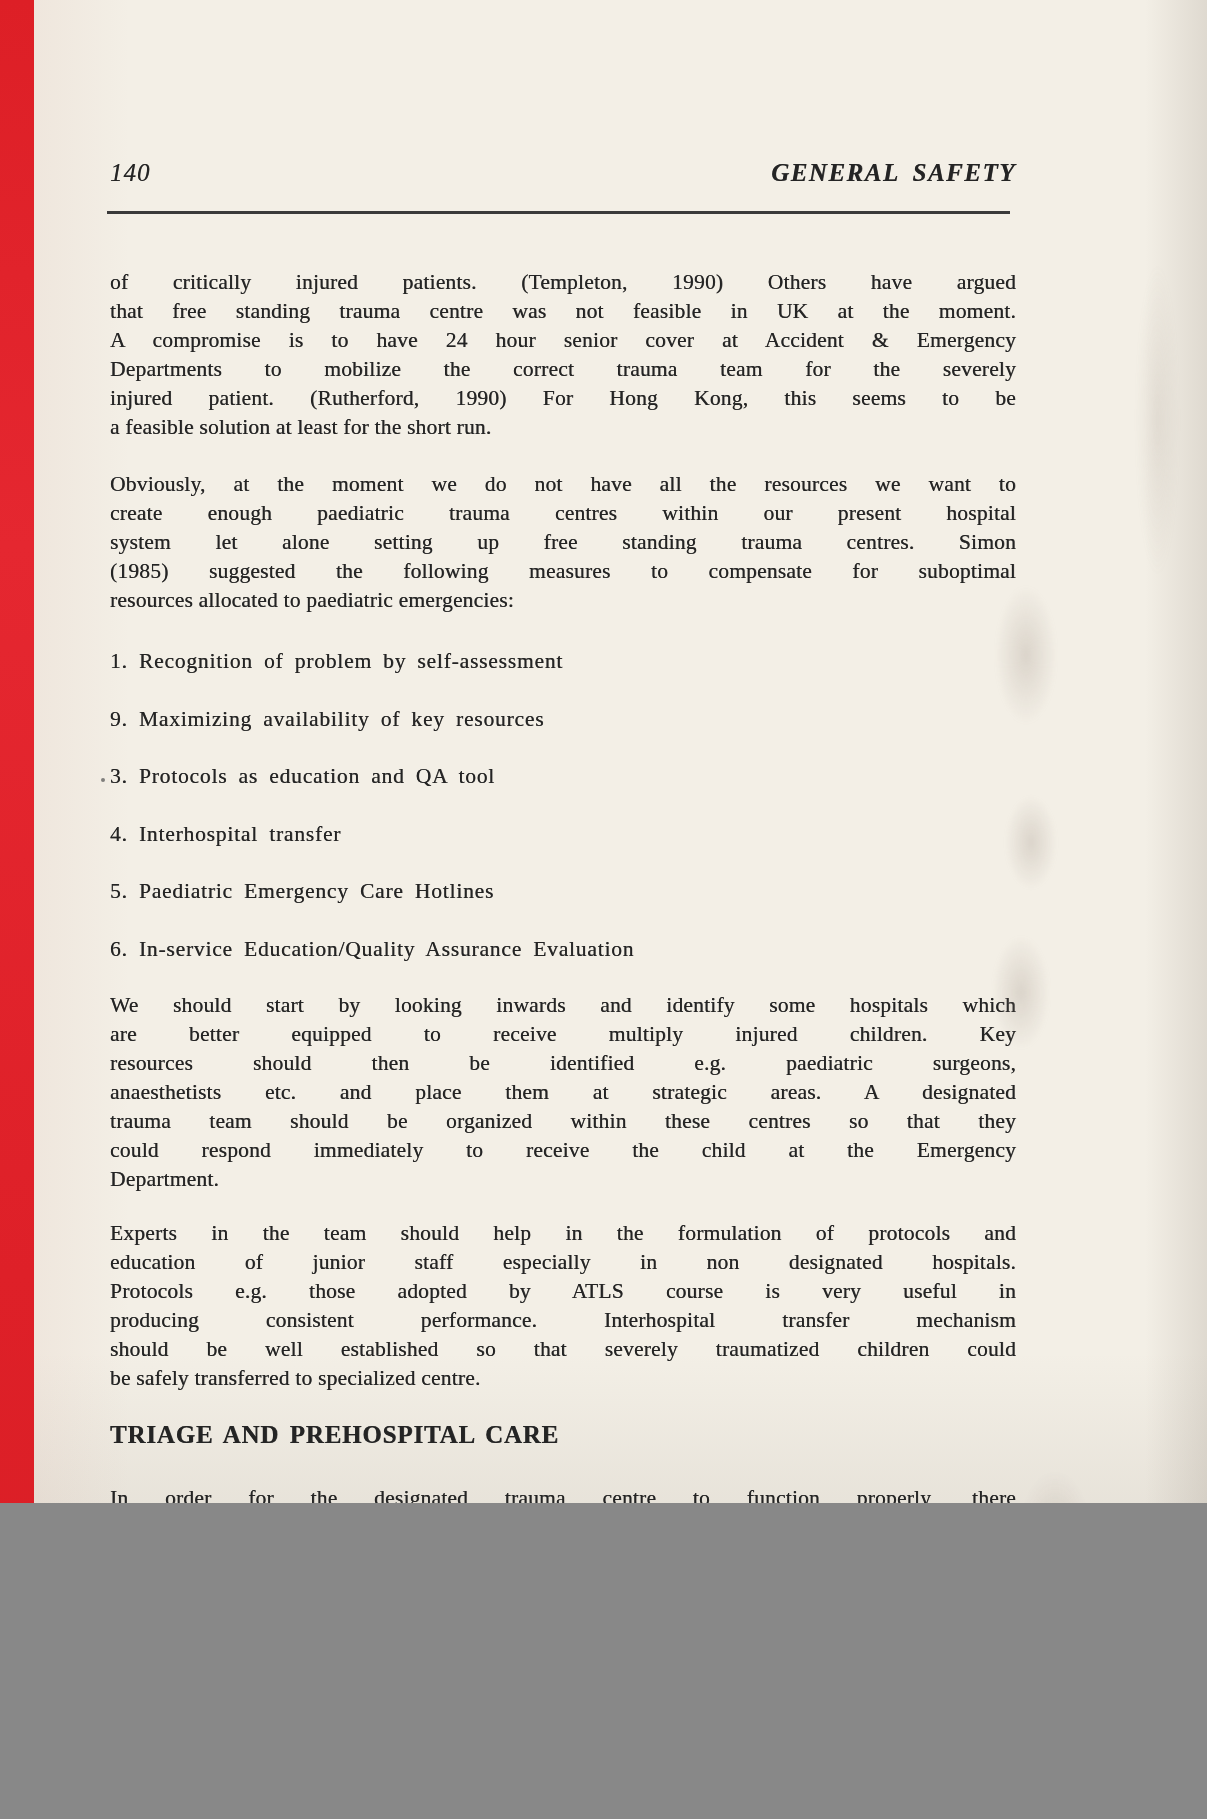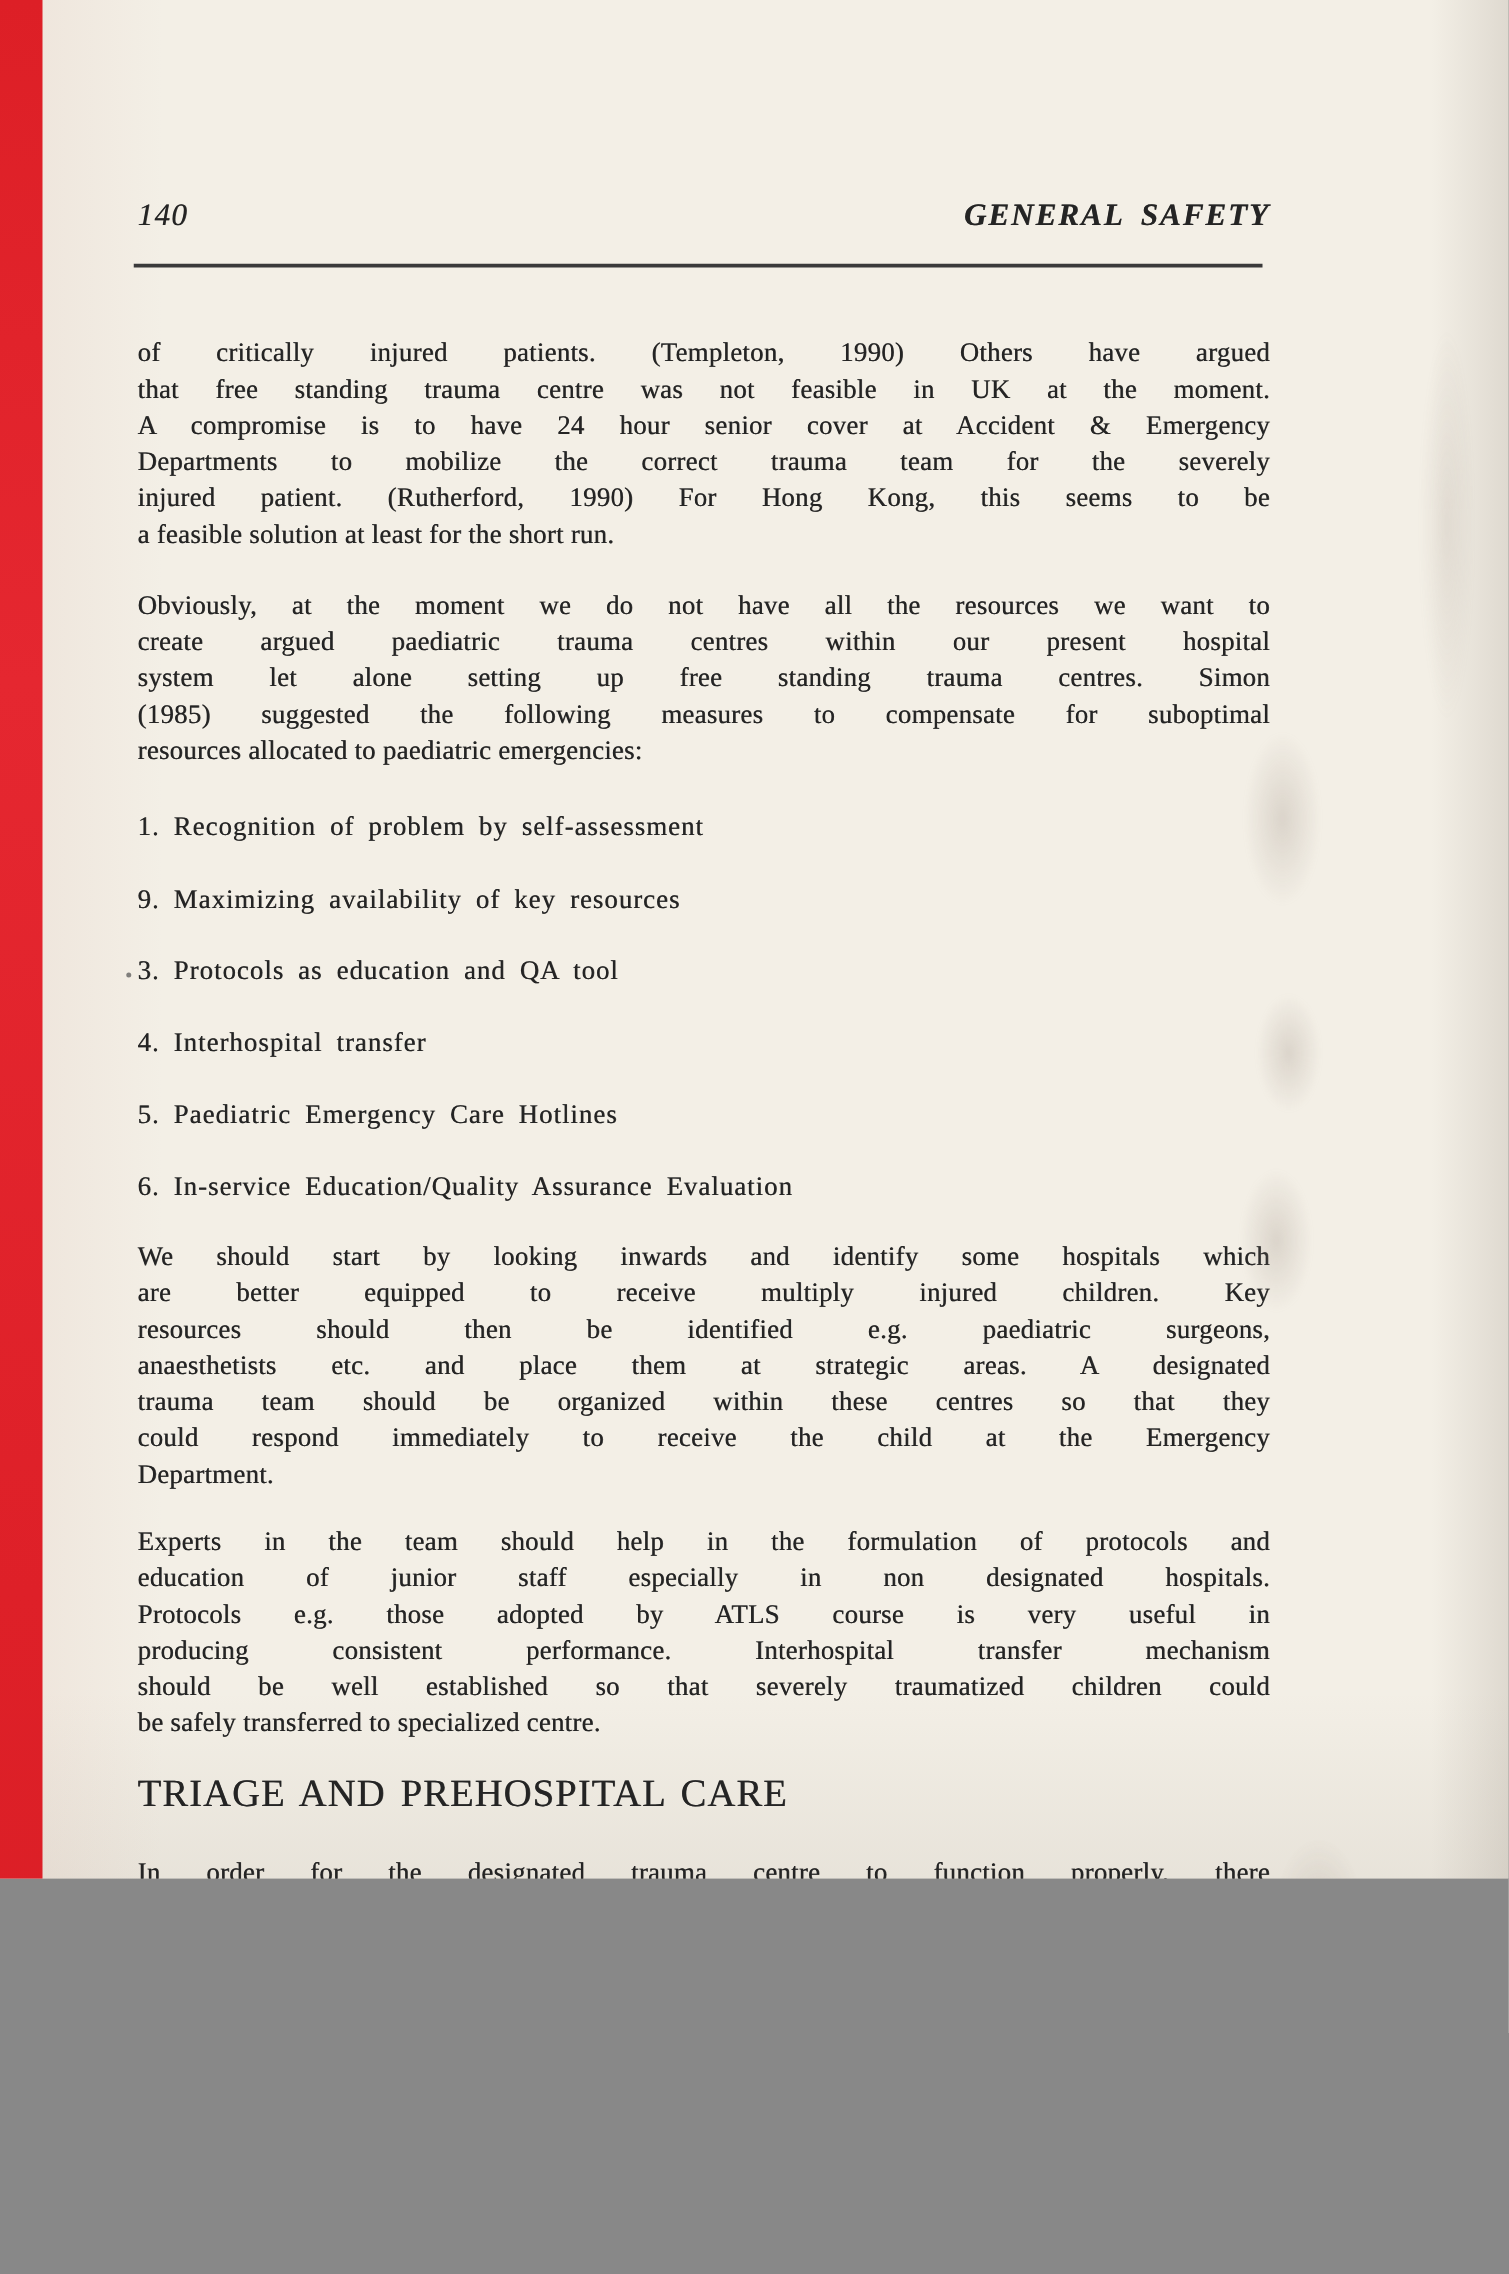--- a/index.html
+++ b/index.html
@@ -44,21 +44,21 @@
   .list .tline{
     text-align:left;text-align-last:auto;
     margin-bottom:28.5px;letter-spacing:0.8px;word-spacing:5px;
   }
   .list .tline:last-child{margin-bottom:0;}
   .p2{margin-top:28px;}
   .p3{margin-top:27px;}
   .p4{margin-top:25px;}
   .sechead{
     margin:27px 0 0 0;
-    font-size:31px;line-height:30px;font-weight:normal;
+    font-size:25px;line-height:30px;font-weight:bold;
     letter-spacing:0.8px;word-spacing:3.5px;
   }
   .p5{margin-top:34px;}
   .bottom-line{
     position:absolute;left:85px;top:1806px;width:928px;height:6px;
     background:#0c0c0c;
   }
   .dot-artifact{
     position:absolute;left:101px;top:778px;width:4px;height:4px;
     border-radius:50%;background:#5a5a5a;opacity:0.75;
@@ -93,21 +93,21 @@
     <div class="para p1">
         <div class="tline">of critically injured patients.  (Templeton, 1990)  Others have argued</div>
         <div class="tline">that free standing trauma centre was not feasible in UK at the moment.</div>
         <div class="tline">A compromise is to have 24 hour senior cover at Accident &amp; Emergency</div>
         <div class="tline">Departments to mobilize the correct trauma team for the severely</div>
         <div class="tline">injured patient.  (Rutherford, 1990)  For Hong Kong, this seems to be</div>
         <div class="tline">a feasible solution at least for the short run.</div>
       </div>
     <div class="para p2">
         <div class="tline">Obviously, at the moment we do not have all the resources we want to</div>
-        <div class="tline">create argued paediatric trauma centres within our present hospital</div>
+        <div class="tline">create enough paediatric trauma centres within our present hospital</div>
         <div class="tline">system let alone setting up free standing trauma centres.  Simon</div>
         <div class="tline">(1985) suggested the following measures to compensate for suboptimal</div>
         <div class="tline">resources allocated to paediatric emergencies:</div>
       </div>
     <div class="list">
         <div class="tline">1. Recognition of problem by self-assessment</div>
         <div class="tline">9. Maximizing availability of key resources</div>
         <div class="tline">3. Protocols as education and QA tool</div>
         <div class="tline">4. Interhospital transfer</div>
         <div class="tline">5. Paediatric Emergency Care Hotlines</div>

